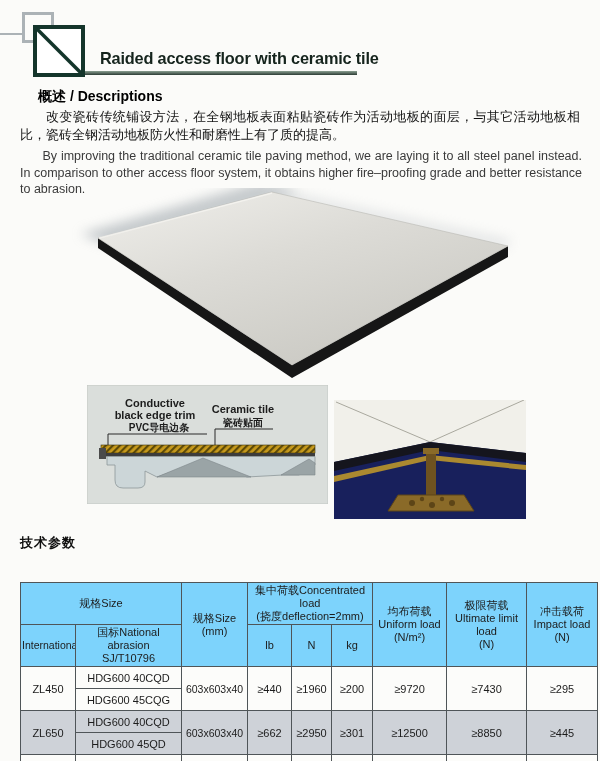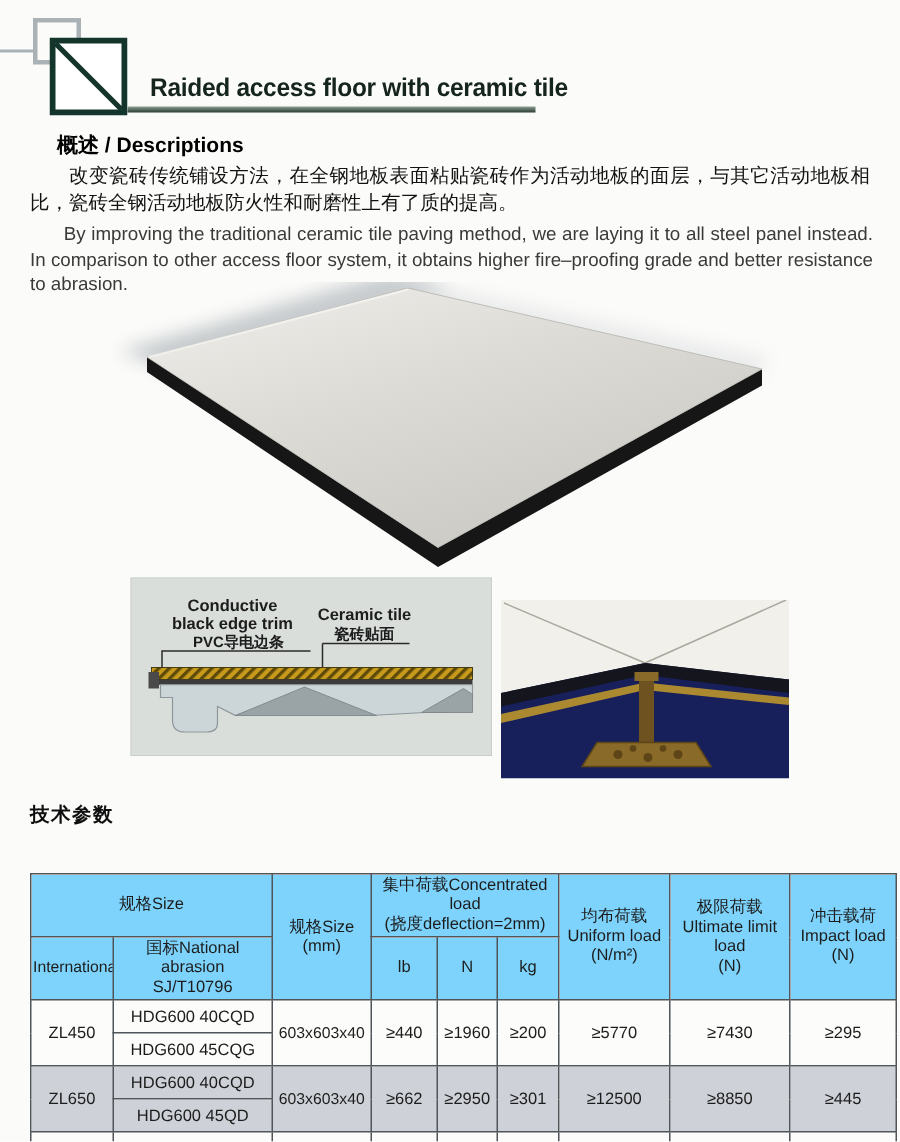--- a/index.html
+++ b/index.html
@@ -200,21 +200,21 @@
       </tr>
     </thead>
     <tbody>
       <tr style="height:22px">
         <td rowspan="2">ZL450</td>
         <td>HDG600 40CQD</td>
         <td rowspan="2" class="small">603x603x40</td>
         <td rowspan="2">≥440</td>
         <td rowspan="2">≥1960</td>
         <td rowspan="2">≥200</td>
-        <td rowspan="2">≥5770</td>
+        <td rowspan="2">≥9720</td>
         <td rowspan="2">≥7430</td>
         <td rowspan="2">≥295</td>
       </tr>
       <tr style="height:22px">
         <td>HDG600 45CQG</td>
       </tr>
       <tr style="height:22px" class="hl">
         <td rowspan="2">ZL650</td>
         <td>HDG600 40CQD</td>
         <td rowspan="2" class="small">603x603x40</td>

